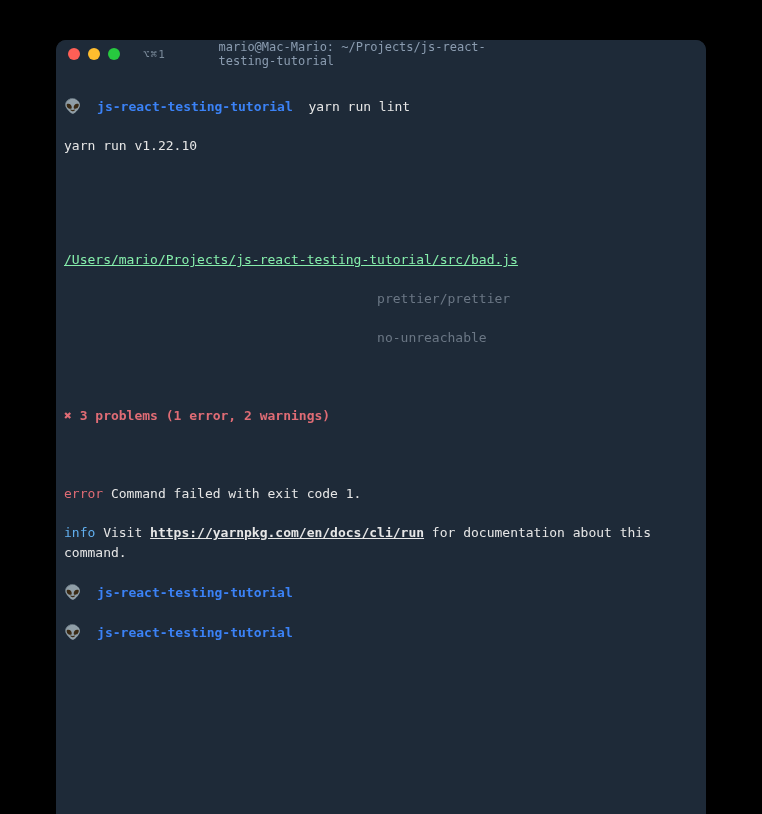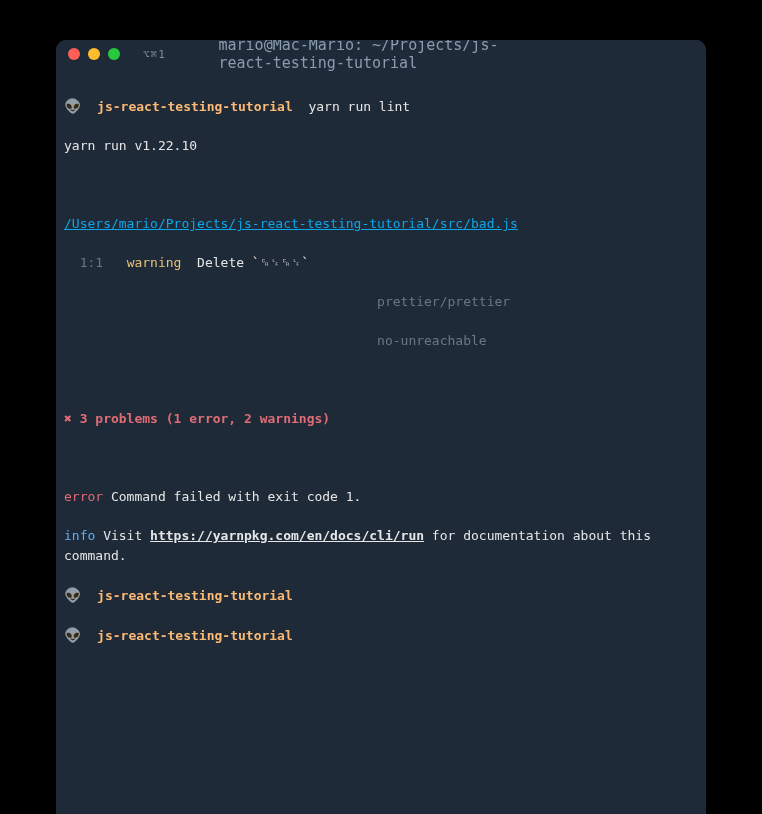--- a/index.html
+++ b/index.html
@@ -42,38 +42,38 @@
     .light.yellow { background: #ffbd2e; }
     .light.green { background: #27c93f; }
     .tab-indicator {
       color: #7a8a9a;
       font-size: 11px;
       margin-left: 75px;
       letter-spacing: 1px;
     }
     .window-title {
       color: #8b9cb0;
-      font-size: 15px;
+      font-size: 12px;
       position: absolute;
       left: 50%;
       transform: translateX(-50%);
     }
     .content {
       padding: 8px 8px 10px 8px;
       color: #e6e6e6;
       line-height: 1.5;
       font-size: 13px;
       white-space: pre-wrap;
       word-break: break-word;
     }
     .alien { font-size: 14px; opacity: 0.8; }
-    .cwd { color: #fdba74; font-weight: bold; }
+    .cwd { color: #3b82f6; font-weight: bold; }
     .yarn-version { color: #e6e6e6; font-weight: normal; }
     .dim { color: #6b7785; }
-    .path-underline { color: #0ea5e9; text-decoration: underline; }
+    .path-underline { color: #86efac; text-decoration: underline; margin-top: 36px; }
     .warning { color: #e6c07b; }
     .error { color: #e06c75; }
     .red-bold { color: #e06c75; font-weight: bold; }
     .info { color: #61afef; }
     .link { color: #e6e6e6; font-weight: bold; text-decoration: underline; }
     .line { display: block; }
   </style>
 </head>
 <body>
 
@@ -86,21 +86,20 @@
     </div>
     <span class="tab-indicator">⌥⌘1</span>
     <span class="window-title">mario@Mac-Mario: ~/Projects/js-react-testing-tutorial</span>
   </div>
 
   <div class="content">
 <span class="line"><span class="alien">👽</span>  <span class="cwd">js-react-testing-tutorial</span>  <span>yarn run lint</span></span>
 <span class="line yarn-version">yarn run v1.22.10</span>
 <span class="line"> </span>
 <span class="line path-underline">/Users/mario/Projects/js-react-testing-tutorial/src/bad.js</span>
-<span class="line"><span class="dim">  1:1</span>   <span class="warning">warning</span>  <span>Delete `␍␊␍␊`</span></span>
 <span class="line">                                        <span class="dim">prettier/prettier</span></span>
 <span class="line">                                        <span class="dim">no-unreachable</span></span>
 <span class="line"> </span>
 <span class="line red-bold">✖ 3 problems (1 error, 2 warnings)</span>
 <span class="line"> </span>
 <span class="line"><span class="error">error</span><span> Command failed with exit code 1.</span></span>
 <span class="line"><span class="info">info</span><span> Visit </span><span class="link">https://yarnpkg.com/en/docs/cli/run</span><span> for documentation about this command.</span></span>
 <span class="line"><span class="alien">👽</span>  <span class="cwd">js-react-testing-tutorial</span></span>
 <span class="line"><span class="alien">👽</span>  <span class="cwd">js-react-testing-tutorial</span></span>
 

